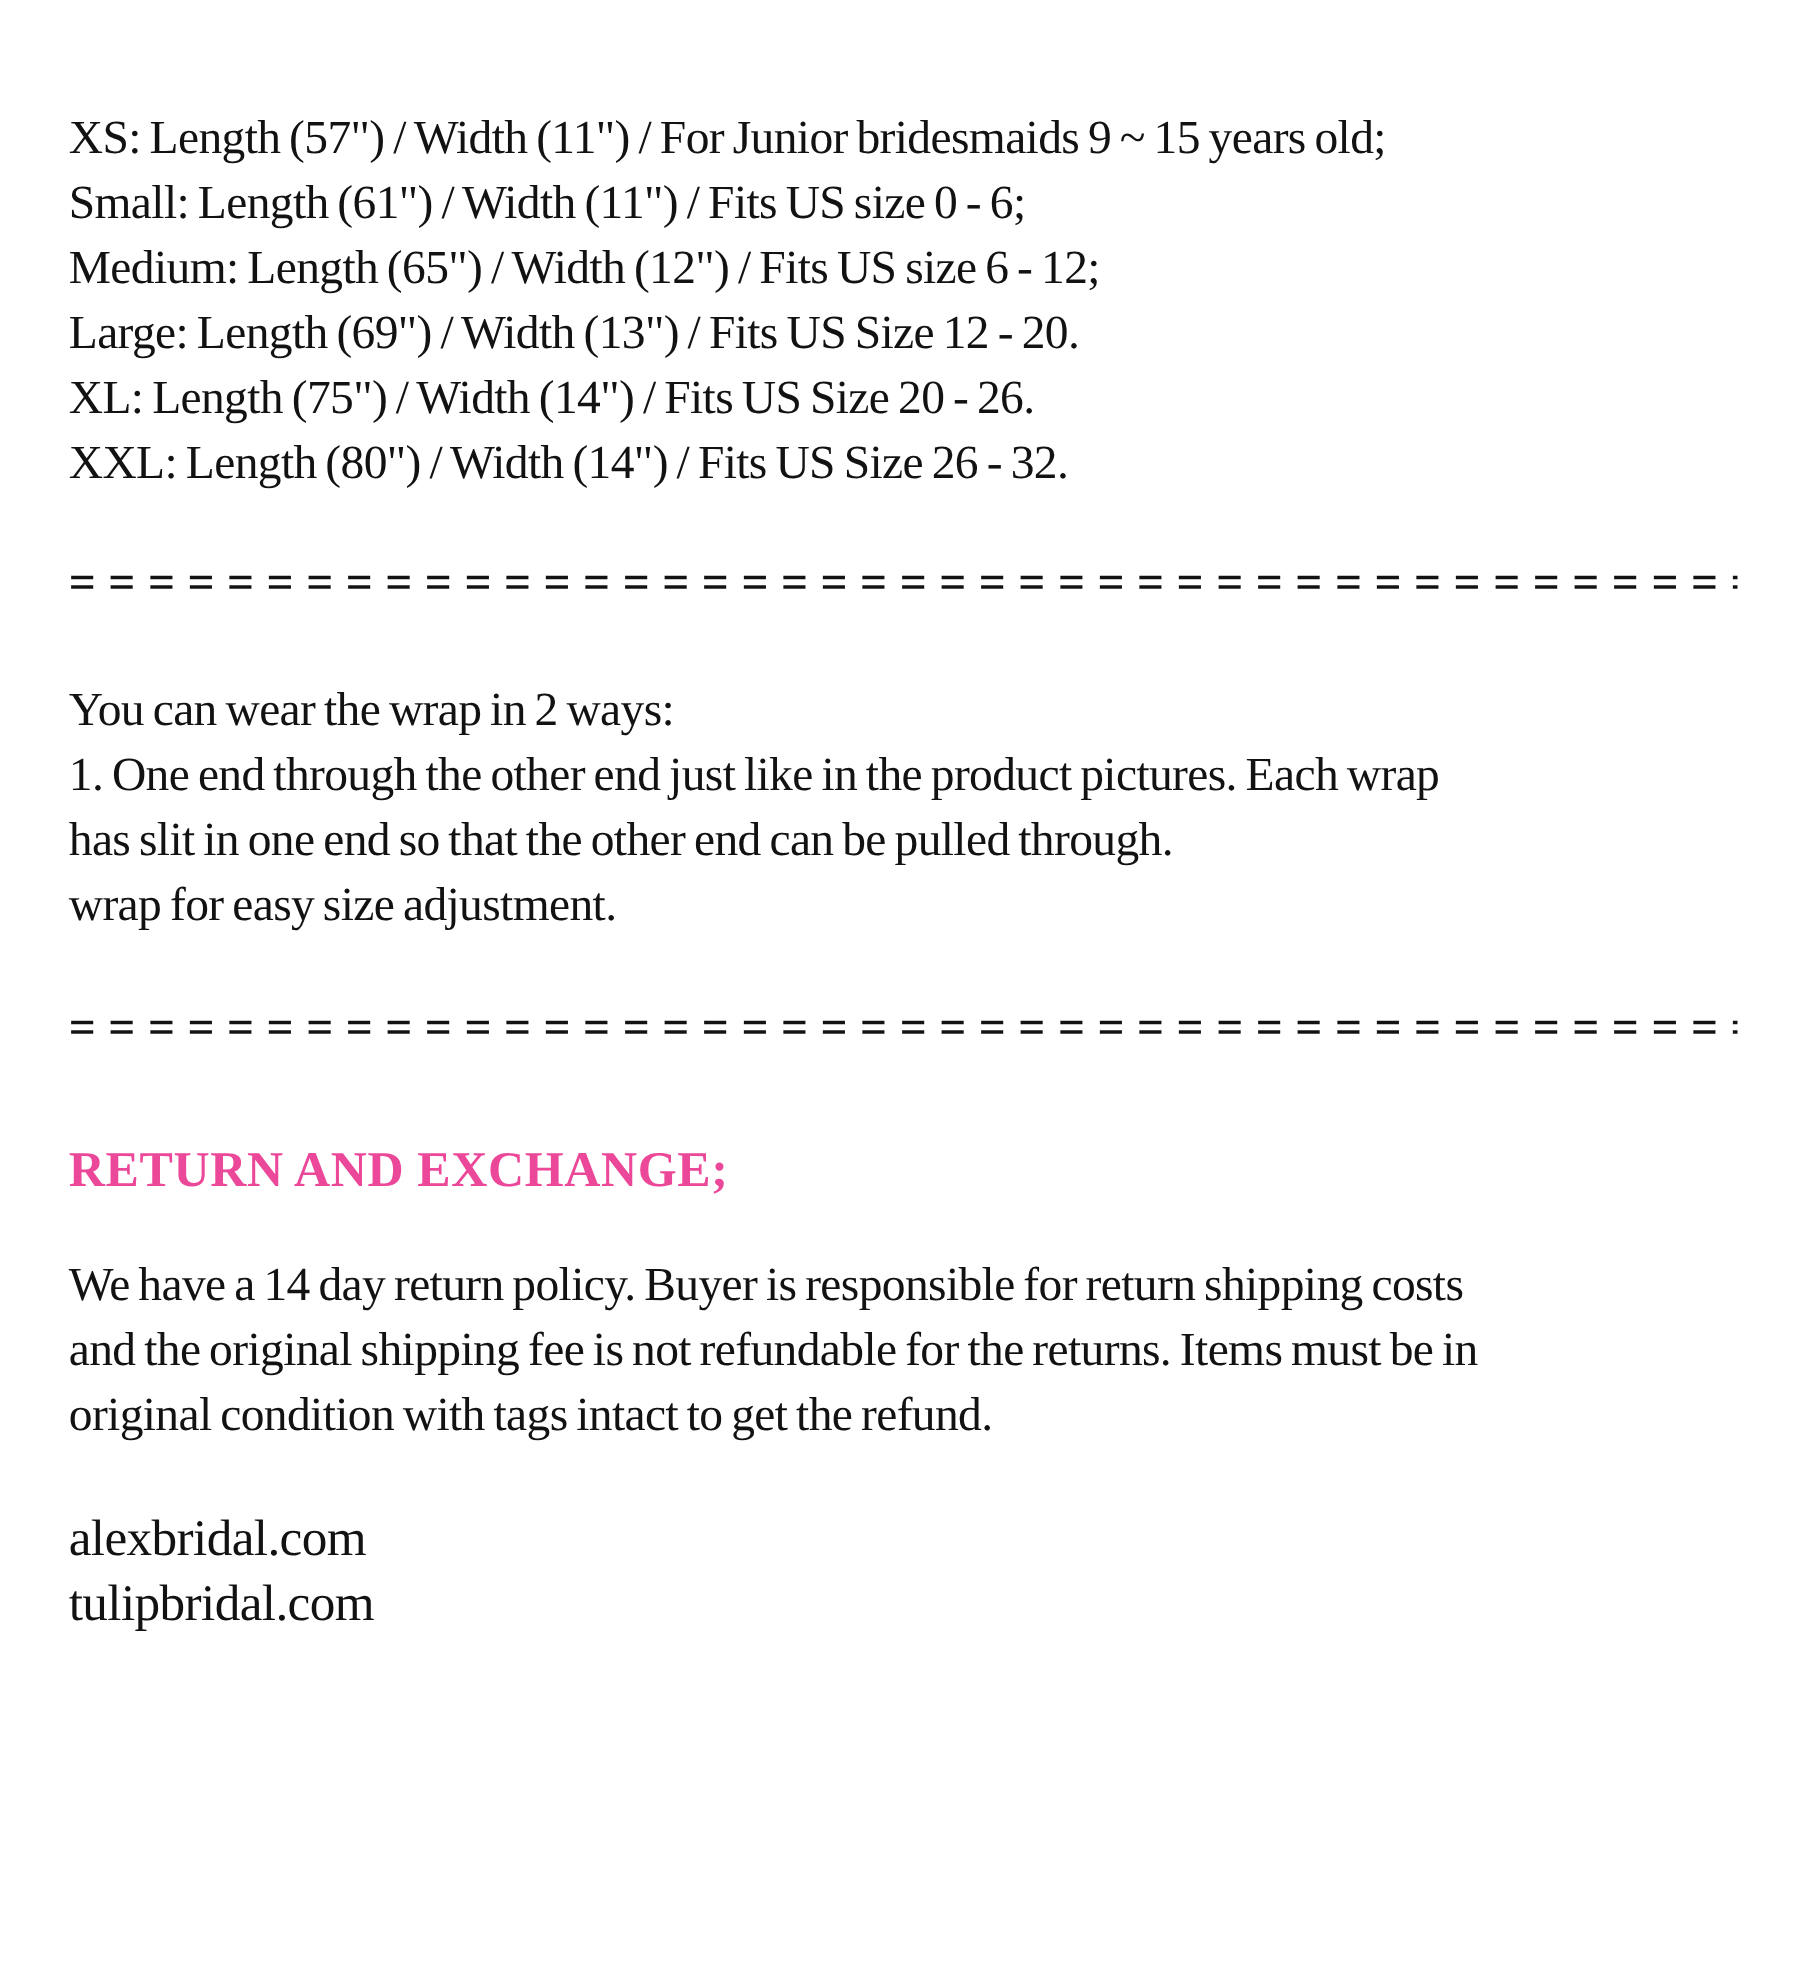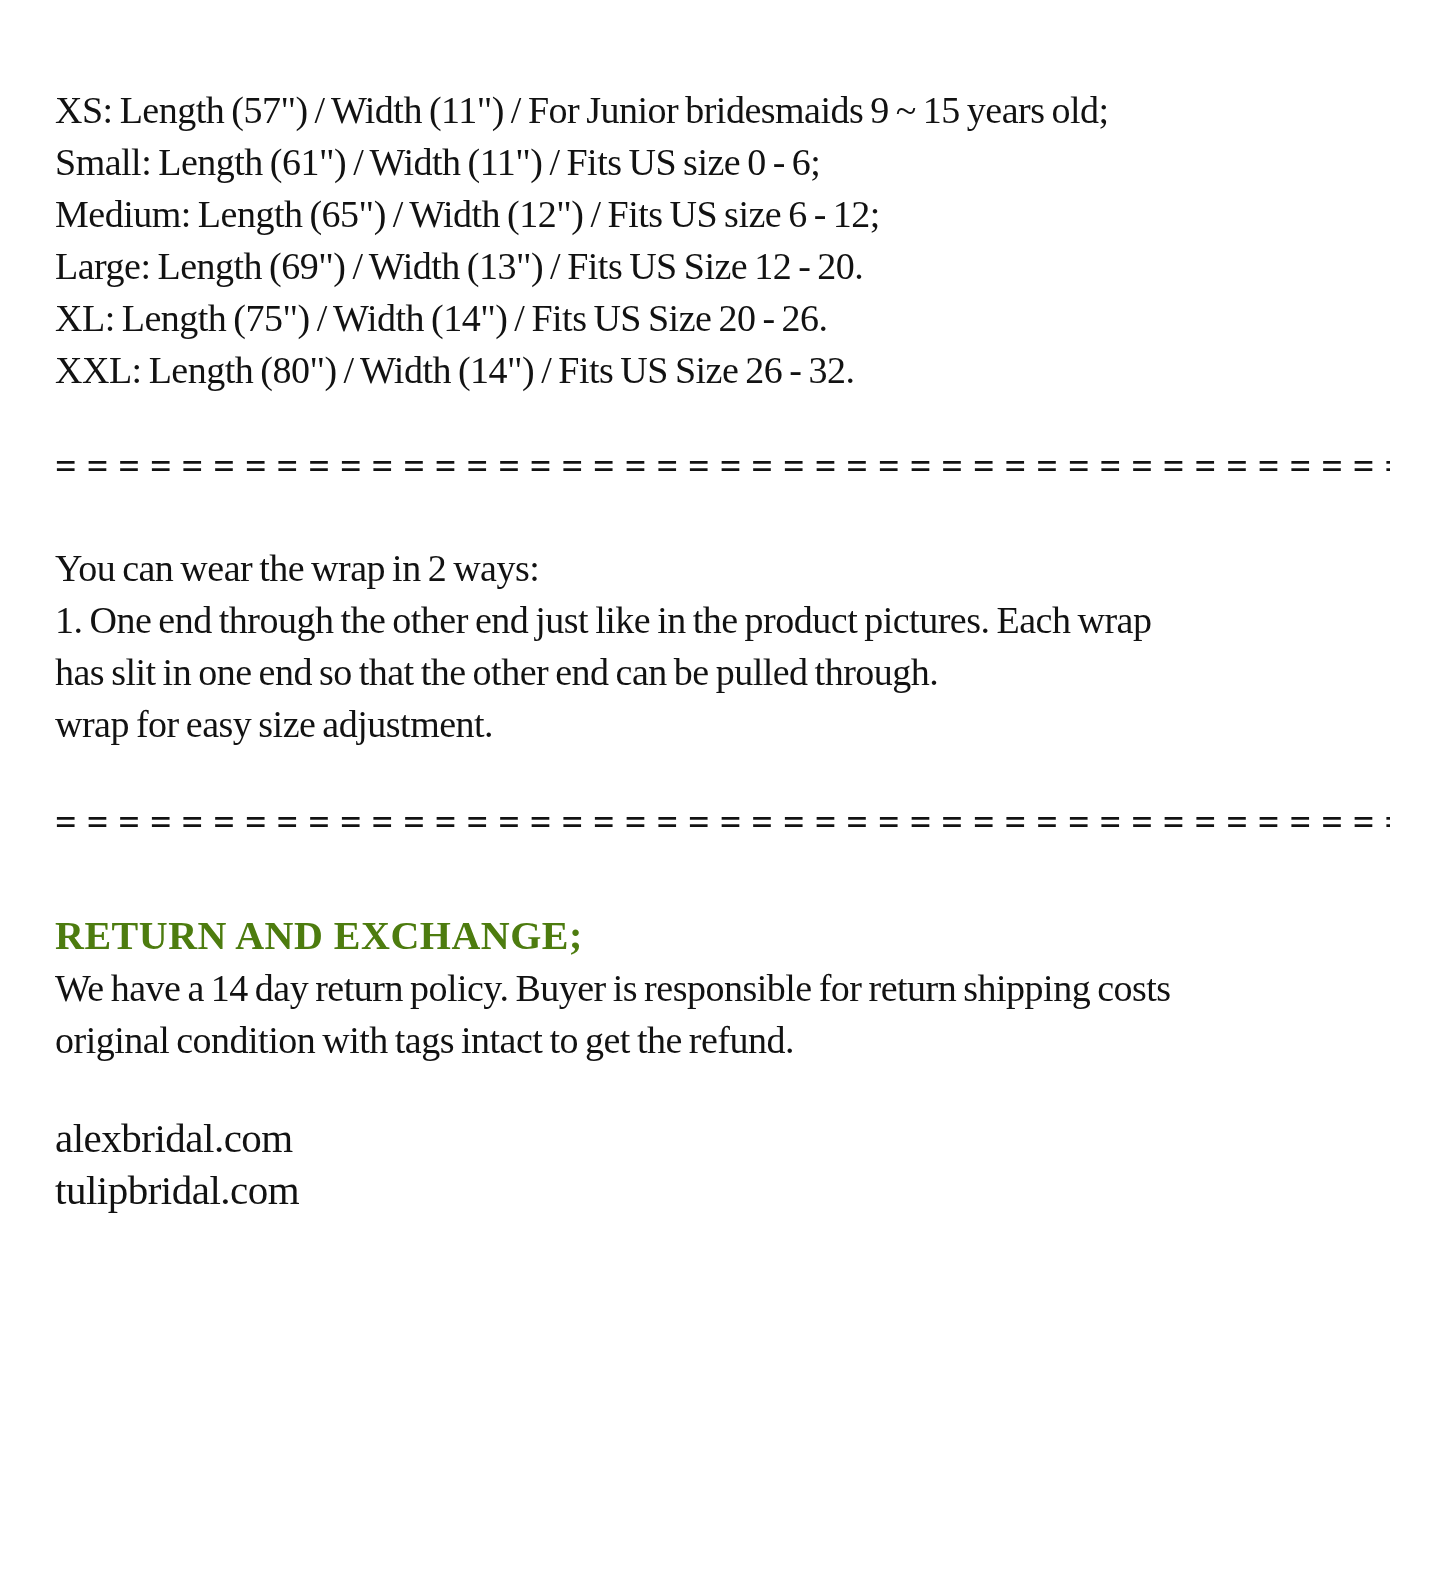--- a/index.html
+++ b/index.html
@@ -35,21 +35,21 @@
   .sep.second{margin-top:46px;}
   .section-instructions{margin-top:50px;}
   .heading{
     margin:0;
     margin-top:62px;
     font-size:40px;
     line-height:52px;
     letter-spacing:0.5px;
     white-space:nowrap;
   }
-  .section-policy{}
+  .section-policy{margin-top:40px;}
   .websites{
     margin-top:46px;
     text-align:left;
     padding-right:100px;
   }
   .websites .line{white-space:normal;font-size:41px;}
 </style>
 </head>
 <body>
 
@@ -70,23 +70,24 @@
     <section class="section-instructions">
       <p class="line">You can wear the wrap in 2 ways:</p>
       <p class="line">1. One end through the other end just like in the product pictures. Each wrap</p>
       <p class="line">has slit in one end so that the other end can be pulled through.</p>
       <p class="line">wrap for easy size adjustment.</p>
     </section>
 
     <p class="sep second">===========================================</p>
 
     <section>
-      <h2 class="heading" style="color: #4d7c0f;">RETURN AND EXCHANGE;</h2>
+      <h2 class="heading" style="color: #ec4899;">RETURN AND EXCHANGE;</h2>
       <div class="section-policy">
         <p class="line">We have a 14 day return policy. Buyer is responsible for return shipping costs</p>
+        <p class="line">and the original shipping fee is not refundable for the returns. Items must be in</p>
         <p class="line">original condition with tags intact to get the refund.</p>
       </div>
     </section>
 
     <div class="websites">
       <p class="line">alexbridal.com</p>
       <p class="line">tulipbridal.com</p>
     </div>
 
   </div>

